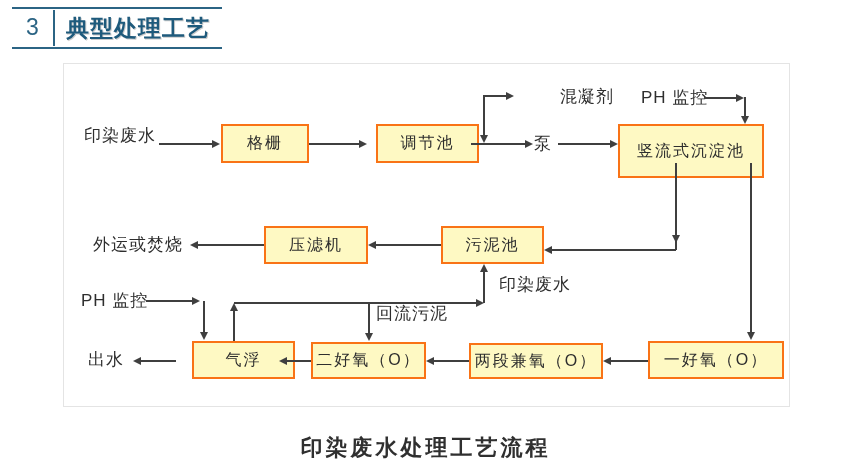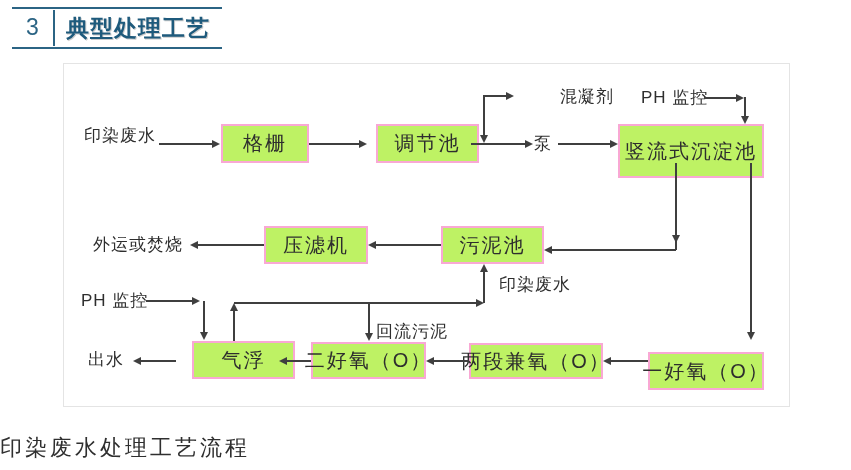--- a/index.html
+++ b/index.html
@@ -3,60 +3,60 @@
 <meta charset="utf-8">
 <style>
   html,body{margin:0;padding:0;background:#fff;}
   body{width:851px;height:470px;position:relative;font-family:"Liberation Sans",sans-serif;overflow:hidden;}
   
   .rule{position:absolute;background:#2b6484;}
   .sec-num{position:absolute;left:12px;top:14px;width:41px;text-align:center;font-size:23px;color:#2b6484;}
   .sec-title{position:absolute;left:66px;top:13px;font-size:23px;font-weight:bold;color:#1e5a7c;letter-spacing:1px;text-shadow:1px 1px 0 rgba(140,140,140,.45);}
   
   .diagram{position:absolute;left:63px;top:63px;width:725px;height:342px;border:1px solid #e4e4e4;background:#fff;}
-  .node{position:absolute;box-sizing:border-box;border:2px solid #f9a8d4;background:#bef264;display:flex;align-items:center;justify-content:center;font-size:20px;color:#2e2e2e;letter-spacing:2px;white-space:nowrap;}
+  .node{position:absolute;box-sizing:border-box;border:2px solid #f97316;background:#fef9c3;display:flex;align-items:center;justify-content:center;font-size:16px;color:#2e2e2e;letter-spacing:2px;white-space:nowrap;}
   .lbl{position:absolute;font-size:17px;color:#2e2e2e;line-height:18px;height:18px;letter-spacing:1px;white-space:nowrap;}
   .hline{position:absolute;height:2px;background:#3f3f3f;}
   .vline{position:absolute;width:2px;background:#3f3f3f;}
   .ar{position:absolute;width:0;height:0;}
   .ar-r{border-top:4px solid transparent;border-bottom:4px solid transparent;border-left:8px solid #3f3f3f;}
   .ar-l{border-top:4px solid transparent;border-bottom:4px solid transparent;border-right:8px solid #3f3f3f;}
   .ar-d{border-left:4px solid transparent;border-right:4px solid transparent;border-top:8px solid #3f3f3f;}
   .ar-u{border-left:4px solid transparent;border-right:4px solid transparent;border-bottom:8px solid #3f3f3f;}
-  .caption{position:absolute;left:0;top:433px;width:851px;font-size:22px;color:#2f2f2f;letter-spacing:3px;}
+  .caption{position:absolute;left:0;top:433px;width:851px;text-align:center;font-size:22px;color:#2f2f2f;letter-spacing:3px;font-weight:bold;}
 </style>
 </head>
 <body>
 
 <div class="rule" style="left:12px;top:7px;width:210px;height:2px;"></div>
 <div class="sec-num">3</div>
 <div class="rule" style="left:53px;top:10px;width:2px;height:36px;"></div>
 <div class="sec-title">典型处理工艺</div>
 <div class="rule" style="left:12px;top:47px;width:210px;height:2px;"></div>
 
 <div class="diagram">
 
   <div class="node" style="left:157px;top:60px;width:88px;height:39px;">格栅</div>
   <div class="node" style="left:312px;top:60px;width:103px;height:39px;">调节池</div>
   <div class="node" style="left:554px;top:60px;width:146px;height:54px;">竖流式沉淀池</div>
   <div class="node" style="left:377px;top:162px;width:103px;height:38px;">污泥池</div>
   <div class="node" style="left:200px;top:162px;width:104px;height:38px;">压滤机</div>
   <div class="node" style="left:112px;top:277px;width:103px;height:38px;margin-left:16px;">气浮</div>
   <div class="node" style="left:247px;top:278px;width:115px;height:37px;">二好氧（O）</div>
   <div class="node" style="left:405px;top:279px;width:134px;height:36px;">两段兼氧（O）</div>
-  <div class="node" style="left:584px;top:288px;width:116px;height:38px;">一好氧（O）</div>
+  <div class="node" style="left:584px;top:277px;width:136px;height:38px;">一好氧（O）</div>
 
   <div class="lbl" style="left:20px;top:63px;">印染废水</div>
   <div class="lbl" style="left:452px;top:24px;margin-left:44px;">混凝剂</div>
   <div class="lbl" style="left:470px;top:71px;">泵</div>
   <div class="lbl" style="left:577px;top:25px;">PH 监控</div>
   <div class="lbl" style="left:29px;top:172px;">外运或焚烧</div>
   <div class="lbl" style="left:435px;top:212px;">印染废水</div>
   <div class="lbl" style="left:17px;top:228px;">PH 监控</div>
-  <div class="lbl" style="left:312px;top:259px;">回流污泥</div>
+  <div class="lbl" style="left:312px;top:241px;">回流污泥</div>
   <div class="lbl" style="left:24px;top:287px;">出水</div>
 
   <div class="hline" style="left:95px;top:79px;width:53px;"></div>
   <div class="ar ar-r" style="left:148px;top:76px;"></div>
   <div class="hline" style="left:245px;top:79px;width:50px;"></div>
   <div class="ar ar-r" style="left:295px;top:76px;"></div>
   <div class="hline" style="left:407px;top:79px;width:54px;"></div>
   <div class="ar ar-r" style="left:461px;top:76px;"></div>
   <div class="hline" style="left:494px;top:79px;width:52px;"></div>
   <div class="ar ar-r" style="left:546px;top:76px;"></div>

